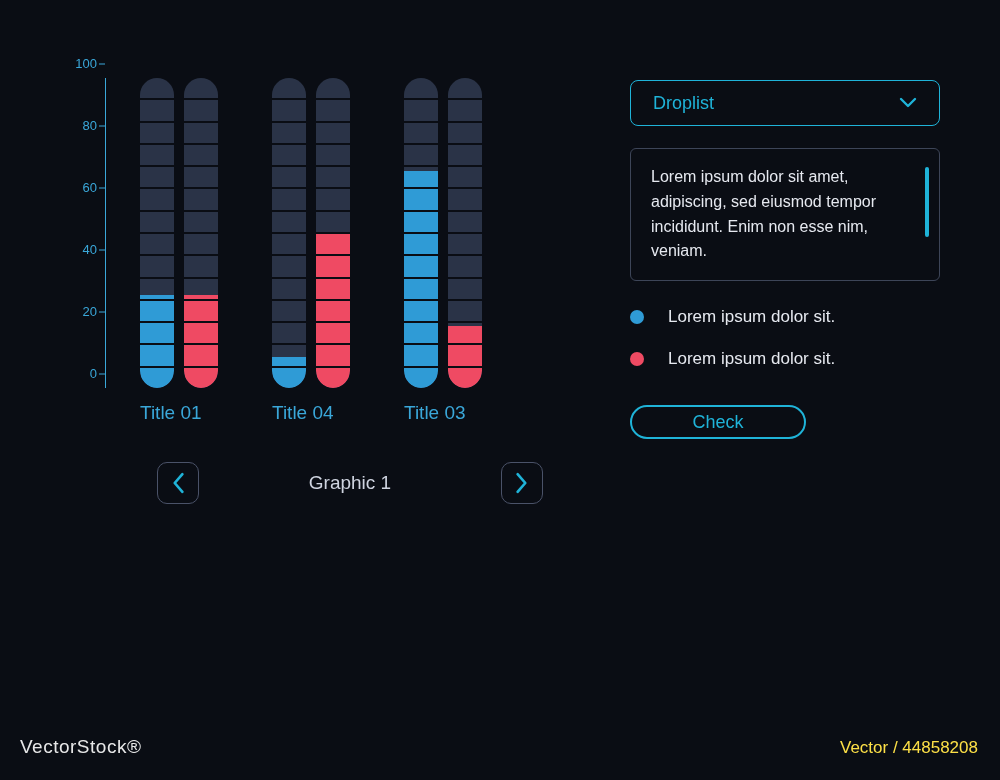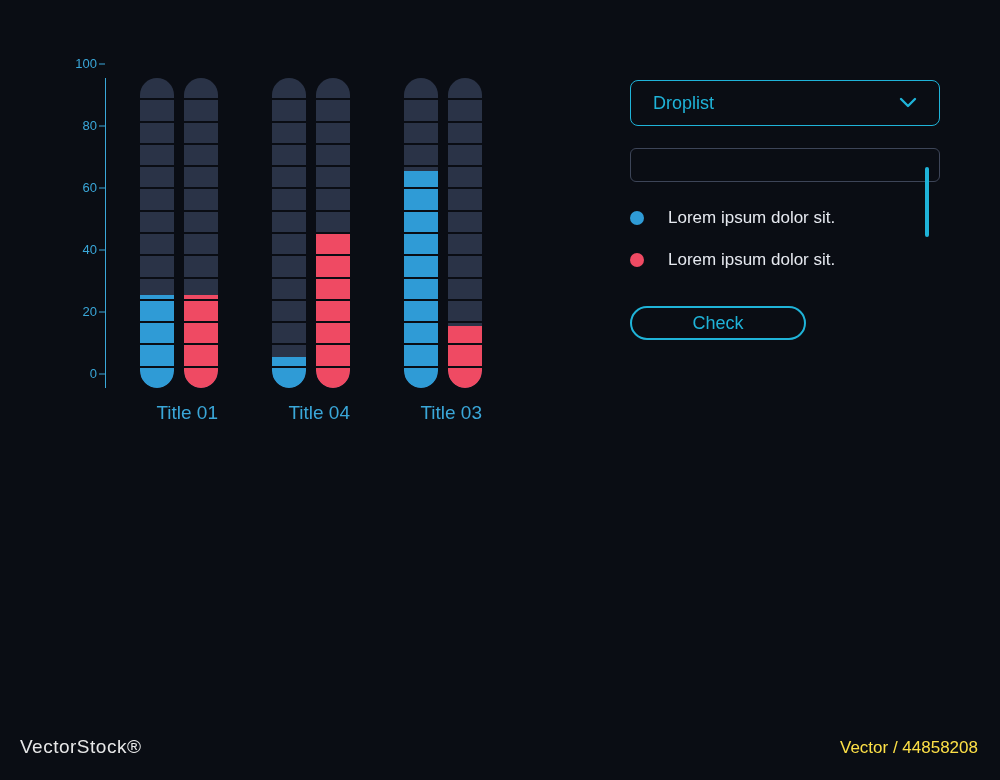--- a/index.html
+++ b/index.html
@@ -77,21 +77,21 @@
   .seg { flex:1; border-top: 2.5px solid #0a0d14; }
   .seg:first-child{border-top:none;}
   .cat-labels {
     display:flex;
     gap: 54px;
     padding-left: 70px;
     margin-top: 14px;
   }
   .cat-label {
     width: 78px;
-    text-align:right;
+    text-align:left;
     color:#3aa7d9;
     font-size: 19px;
     font-weight: 400;
   }
   .chart-nav {
     display:flex;
     align-items:center;
     justify-content:center;
     gap: 110px;
     margin-top: 38px;
@@ -308,30 +308,44 @@
               </div>
             </div>
           </div>
         </div>
     </div>
     <div class="cat-labels" id="cat-labels">
         <div class="cat-label">Title 01</div>
         <div class="cat-label">Title 04</div>
         <div class="cat-label">Title 03</div>
       </div>
+    <div class="chart-nav">
+      <div class="nav-btn">
+        <svg viewBox="0 0 12 20" fill="none">
+          <path d="M10 2 L3 10 L10 18" stroke="#1fb3d8" stroke-width="2.4" stroke-linecap="round" stroke-linejoin="round"></path>
+        </svg>
+      </div>
+      <div class="graphic-name">Graphic 1</div>
+      <div class="nav-btn">
+        <svg viewBox="0 0 12 20" fill="none">
+          <path d="M2 2 L9 10 L2 18" stroke="#1fb3d8" stroke-width="2.4" stroke-linecap="round" stroke-linejoin="round"></path>
+        </svg>
+      </div>
+    </div>
   </div>
 
   <div class="side">
     <div class="droplist">
       <span>Droplist</span>
       <svg viewBox="0 0 18 12" fill="none">
         <path d="M2 2 L9 9 L16 2" stroke="#1fb3d8" stroke-width="2.4" stroke-linecap="round" stroke-linejoin="round"></path>
       </svg>
     </div>
     <div class="textbox">
+      <span>Lorem ipsum dolor sit amet, adipiscing, sed eiusmod tempor incididunt. Enim non esse nim, veniam.</span>
       <div class="scrollbar"></div>
     </div>
     <div class="legend" id="legend">
         <div class="legend-item">
           <div class="dot" style="background: rgb(47, 155, 214);"></div>
           <span>Lorem ipsum dolor sit.</span>
         </div>
         <div class="legend-item">
           <div class="dot" style="background: rgb(239, 74, 99);"></div>
           <span>Lorem ipsum dolor sit.</span>

